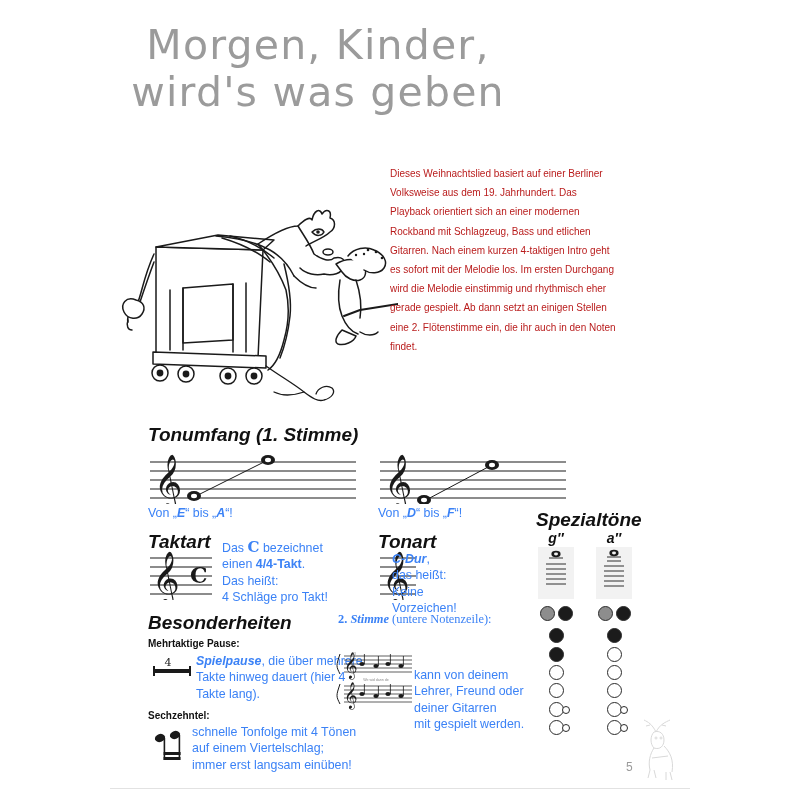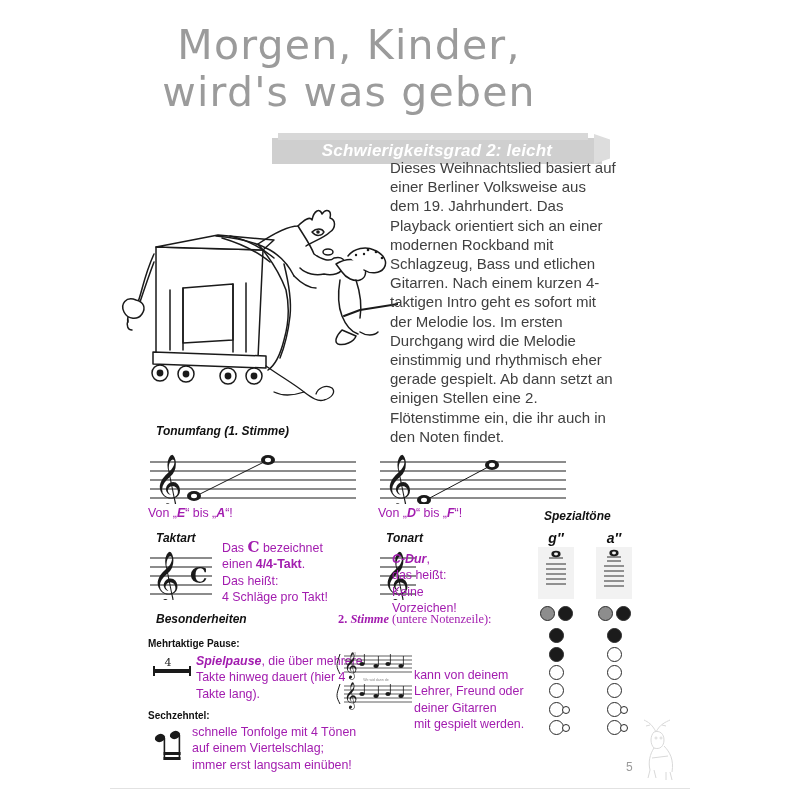--- a/index.html
+++ b/index.html
@@ -7,21 +7,21 @@
     width:800px;height:800px;
     background:#ffffff;
     font-family:"Liberation Sans", sans-serif;
     color:#111;
     overflow:hidden;
     position:relative;
   }
   .page{position:absolute;inset:0;}
 
   
-  .title-block{position:absolute;left:0;top:22px;width:636px;text-align:center;margin-left:31px;}
+  .title-block{position:absolute;left:0;top:22px;width:636px;text-align:center;}
   .title-line{
     font-family:"DejaVu Sans", sans-serif;
     font-size:41px;
     line-height:47px;
     color:#9b9b9b;
     letter-spacing:1.2px;
     font-weight:400;
   }
   .badge-wrap{position:absolute;left:272px;top:134px;width:336px;height:34px;}
   .badge-bg{
@@ -37,37 +37,36 @@
   }
   .badge-text{
     position:absolute;left:0;top:5px;width:330px;height:24px;
     text-align:center;line-height:24px;
     font-size:17px;font-weight:bold;font-style:italic;color:#ffffff;
     letter-spacing:.2px;
   }
 
   
   .intro{
-    position:absolute;left:390px;top:158px;width:226px;
-    font-size:15px;line-height:19.2px;color:#404040;
+    position:absolute;left:390px;top:164px;width:226px;
+    font-size:10px;line-height:19.2px;color:#b91c1c;
   }
 
   
   .illus{position:absolute;left:98px;top:180px;width:300px;height:230px;}
 
   
   .h2{
-    font-size:12px;font-weight:bold;font-style:italic;color:#111;
+    font-size:19px;font-weight:bold;font-style:italic;color:#111;
     font-family:"Liberation Sans",sans-serif;
-    margin-left:8px;
   }
   .h3{
     font-size:10px;font-weight:bold;color:#111;
   }
-  .body-s{font-size:12.4px;line-height:16.4px;color:#a21caf;}
+  .body-s{font-size:12.4px;line-height:16.4px;color:#3b82f6;}
 
   .sec-tu1{position:absolute;left:148px;top:424px;}
   .sec-tu2{position:absolute;left:378px;top:424px;}
   .staff1{position:absolute;left:148px;top:452px;}
   .staff2{position:absolute;left:378px;top:452px;}
   .von1{position:absolute;left:148px;top:505px;}
   .von2{position:absolute;left:378px;top:505px;}
   .von1 b,.von2 b{font-style:italic;}
 
   .sec-takt{position:absolute;left:148px;top:531px;}
@@ -127,24 +126,20 @@
 </head>
 <body>
 
 <div class="page">
 
   <div class="title-block">
     <div class="title-line">Morgen, Kinder,</div>
     <div class="title-line">wird's was geben</div>
   </div>
 
-  <div class="badge-wrap">
-    <div class="badge-bg"></div>
-    <div class="badge-text">Schwierigkeitsgrad 2: leicht</div>
-  </div>
 
   <div class="illus">
     <svg viewBox="0 0 300 230" width="300" height="230">
       <g fill="none" stroke="#1a1a1a" stroke-width="1.5" stroke-linecap="round" stroke-linejoin="round">
 
         <path d="M58 67 L58 175 L160 178 L165 70 Z" fill="#fff"></path>
         <path d="M58 67 L120 55 L176 60 L165 70 Z" fill="#fff"></path>
 
         <path d="M72 110 L72 170 M85 108 L85 170 M135 104 L135 172 M148 103 L148 172"></path>
         <path d="M85 108 L135 104 L135 160 L85 163 Z"></path>

